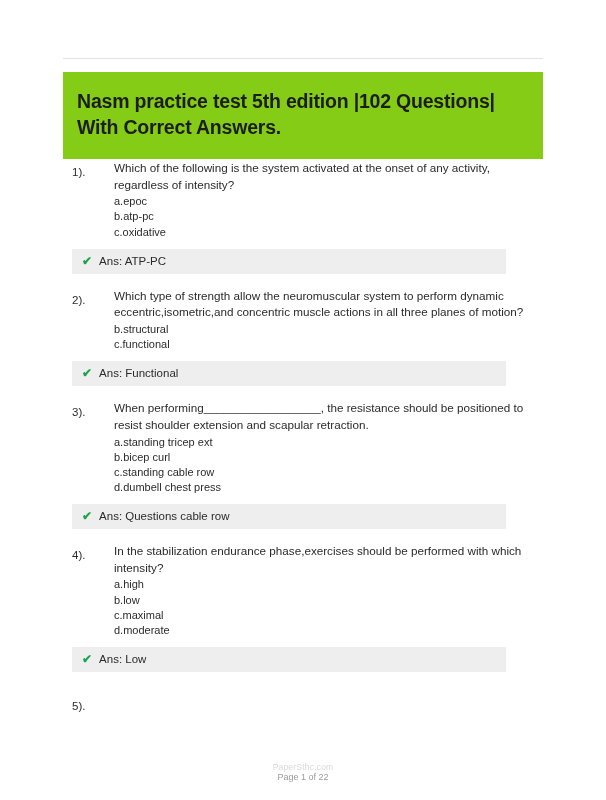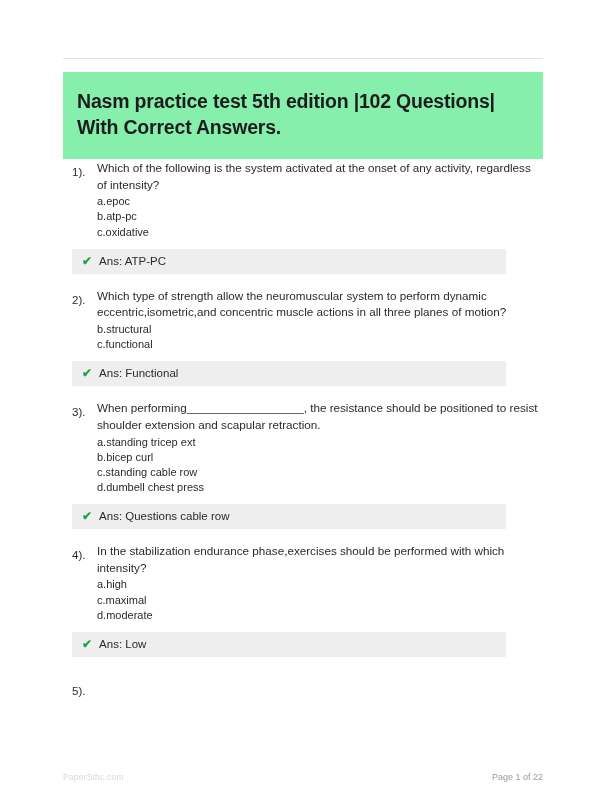--- a/index.html
+++ b/index.html
@@ -27,21 +27,21 @@
     left: 63px;
     width: 480px;
     height: 1px;
     background: #e3e3e3;
   }
   .title-band {
     position: absolute;
     top: 72px;
     left: 63px;
     width: 480px;
-    background: #86efac;
+    background: #84cc16;
     padding: 16px 14px 18px 14px;
     box-sizing: border-box;
   }
   .title-text {
     font-size: 19.5px;
     line-height: 1.35;
     font-weight: bold;
     color: #1d1d1d;
     letter-spacing: -0.2px;
   }
@@ -58,21 +58,21 @@
   .qnum {
     position: absolute;
     left: 9px;
     top: 6px;
     width: 30px;
     font-size: 11.5px;
     color: #2b2b2b;
     text-align: left;
   }
   .qbody {
-    margin-left: 34px;
+    margin-left: 51px;
     padding-right: 2px;
   }
   .qtext {
     font-size: 11.7px;
     line-height: 1.42;
     color: #2b2b2b;
     margin-bottom: 1px;
   }
   .choice {
     font-size: 11px;
@@ -105,20 +105,21 @@
     margin-top: 22px;
   }
   .footer {
     position: absolute;
     bottom: 18px;
     left: 63px;
     width: 480px;
     display: flex;
     justify-content: space-between;
     align-items: center;
+    flex-direction: column;
   }
   .watermark {
     font-size: 8.5px;
     color: #d8d8d8;
     letter-spacing: 0.2px;
   }
   .pagenum {
     font-size: 9px;
     color: #9b9b9b;
   }
@@ -176,20 +177,21 @@
         <span class="check">✔</span>
         <span class="answer-text">Ans: Questions cable row</span>
       </div>
     </div>
 
     <div class="qblock">
       <div class="qnum">4).</div>
       <div class="qbody">
         <div class="qtext">In the stabilization endurance phase,exercises should be performed with which intensity?</div>
         <div class="choice">a.high</div>
+        <div class="choice">b.low</div>
         <div class="choice">c.maximal</div>
         <div class="choice">d.moderate</div>
       </div>
       <div class="answer-band">
         <span class="check">✔</span>
         <span class="answer-text">Ans: Low</span>
       </div>
     </div>
 
     <div class="qblock blank-q">

